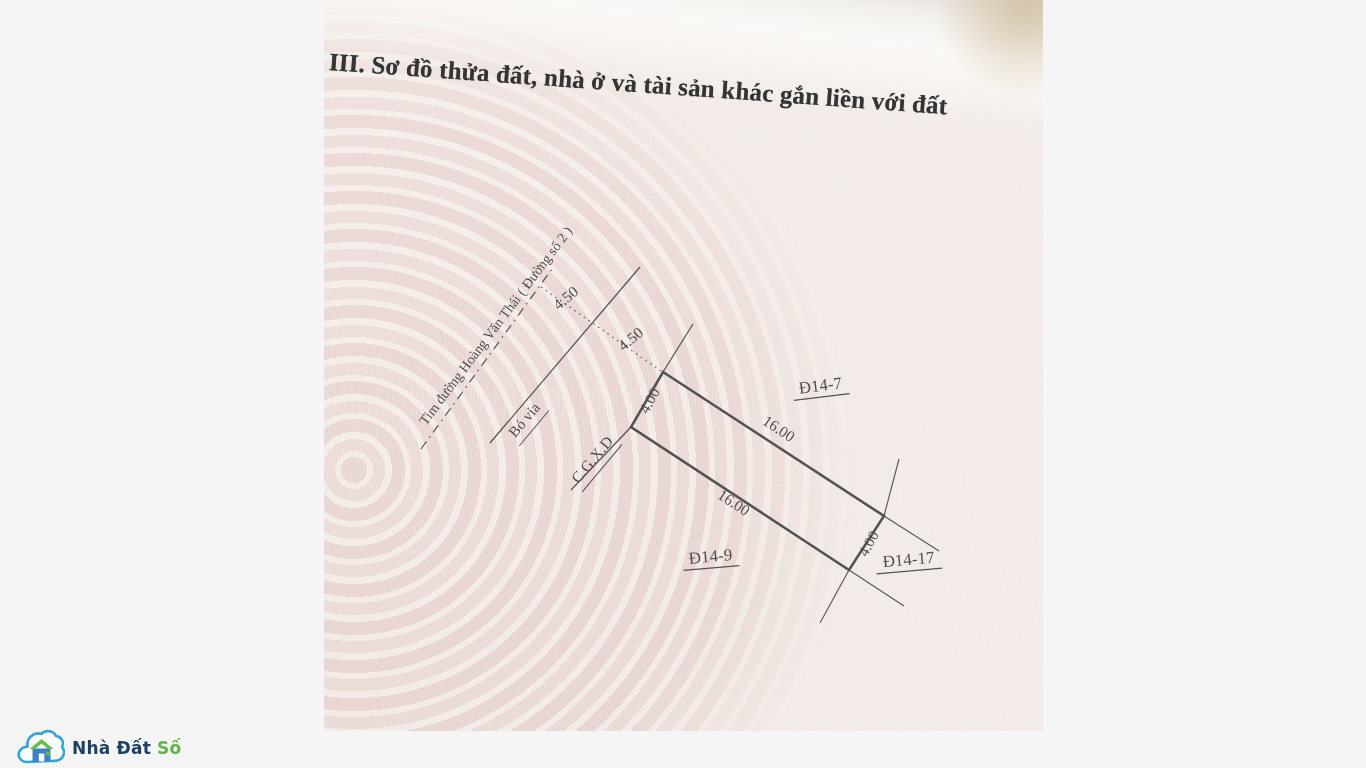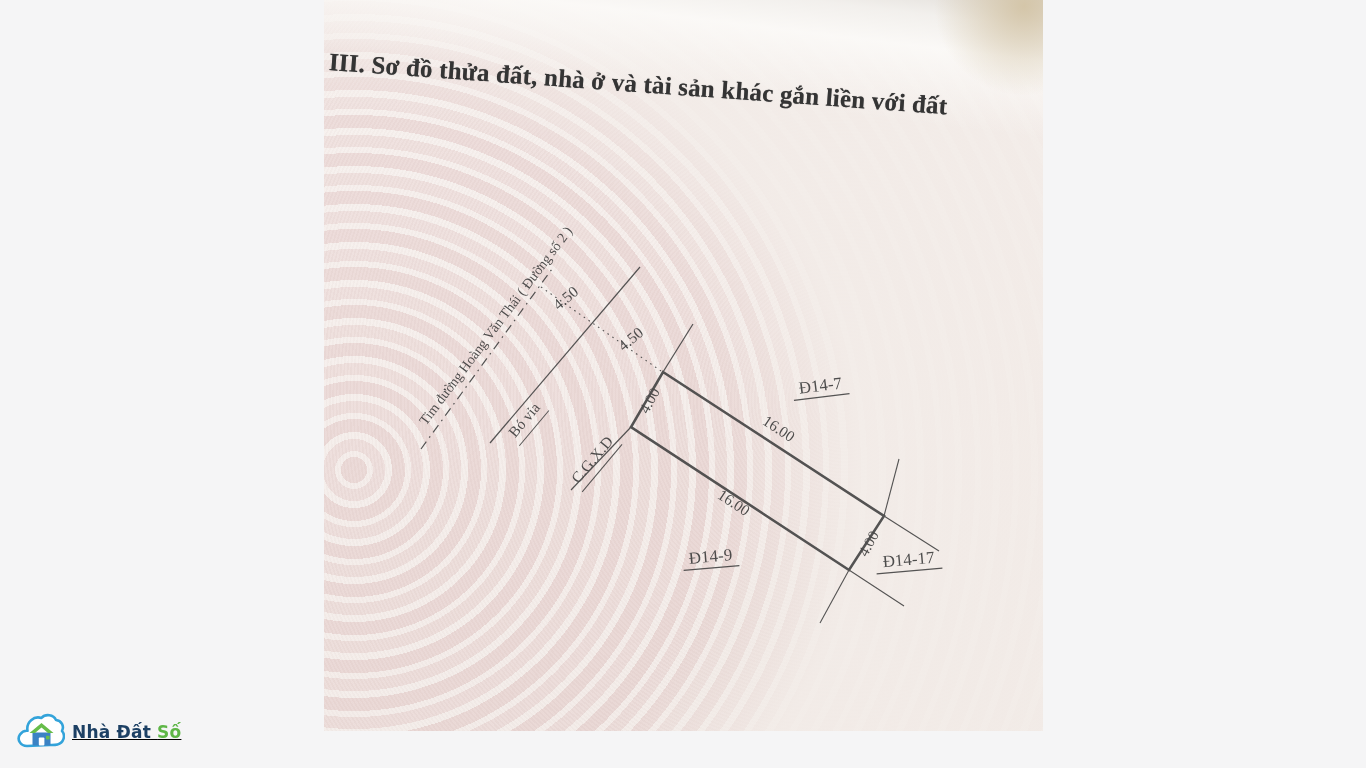--- a/index.html
+++ b/index.html
@@ -35,22 +35,22 @@
     letter-spacing:.2px;text-shadow:0 0 .7px rgba(52,52,52,.65);
   }
   .diagram{position:absolute;left:0;top:0;}
   .diagram .ink{opacity:.9;}
   .diagram line,.diagram path{stroke:#434343;fill:none;}
   .diagram text{
     fill:#3c3c3c;font-family:"Liberation Serif","DejaVu Serif",serif;
   }
   
   .watermark{
-    position:absolute;left:15px;top:711px;height:41px;
-    display:flex;align-items:center;gap:7px;text-decoration:underline;
+    position:absolute;left:15px;top:727px;height:41px;
+    display:flex;align-items:center;gap:7px;
   }
   .brand{
     font-family:"DejaVu Sans","Liberation Sans",sans-serif;
     font-weight:700;font-size:17px;color:#1d4064;white-space:nowrap;
     letter-spacing:.2px;
   }
   .brand .green{color:#5eb647;}
 </style>
 </head>
 <body>

